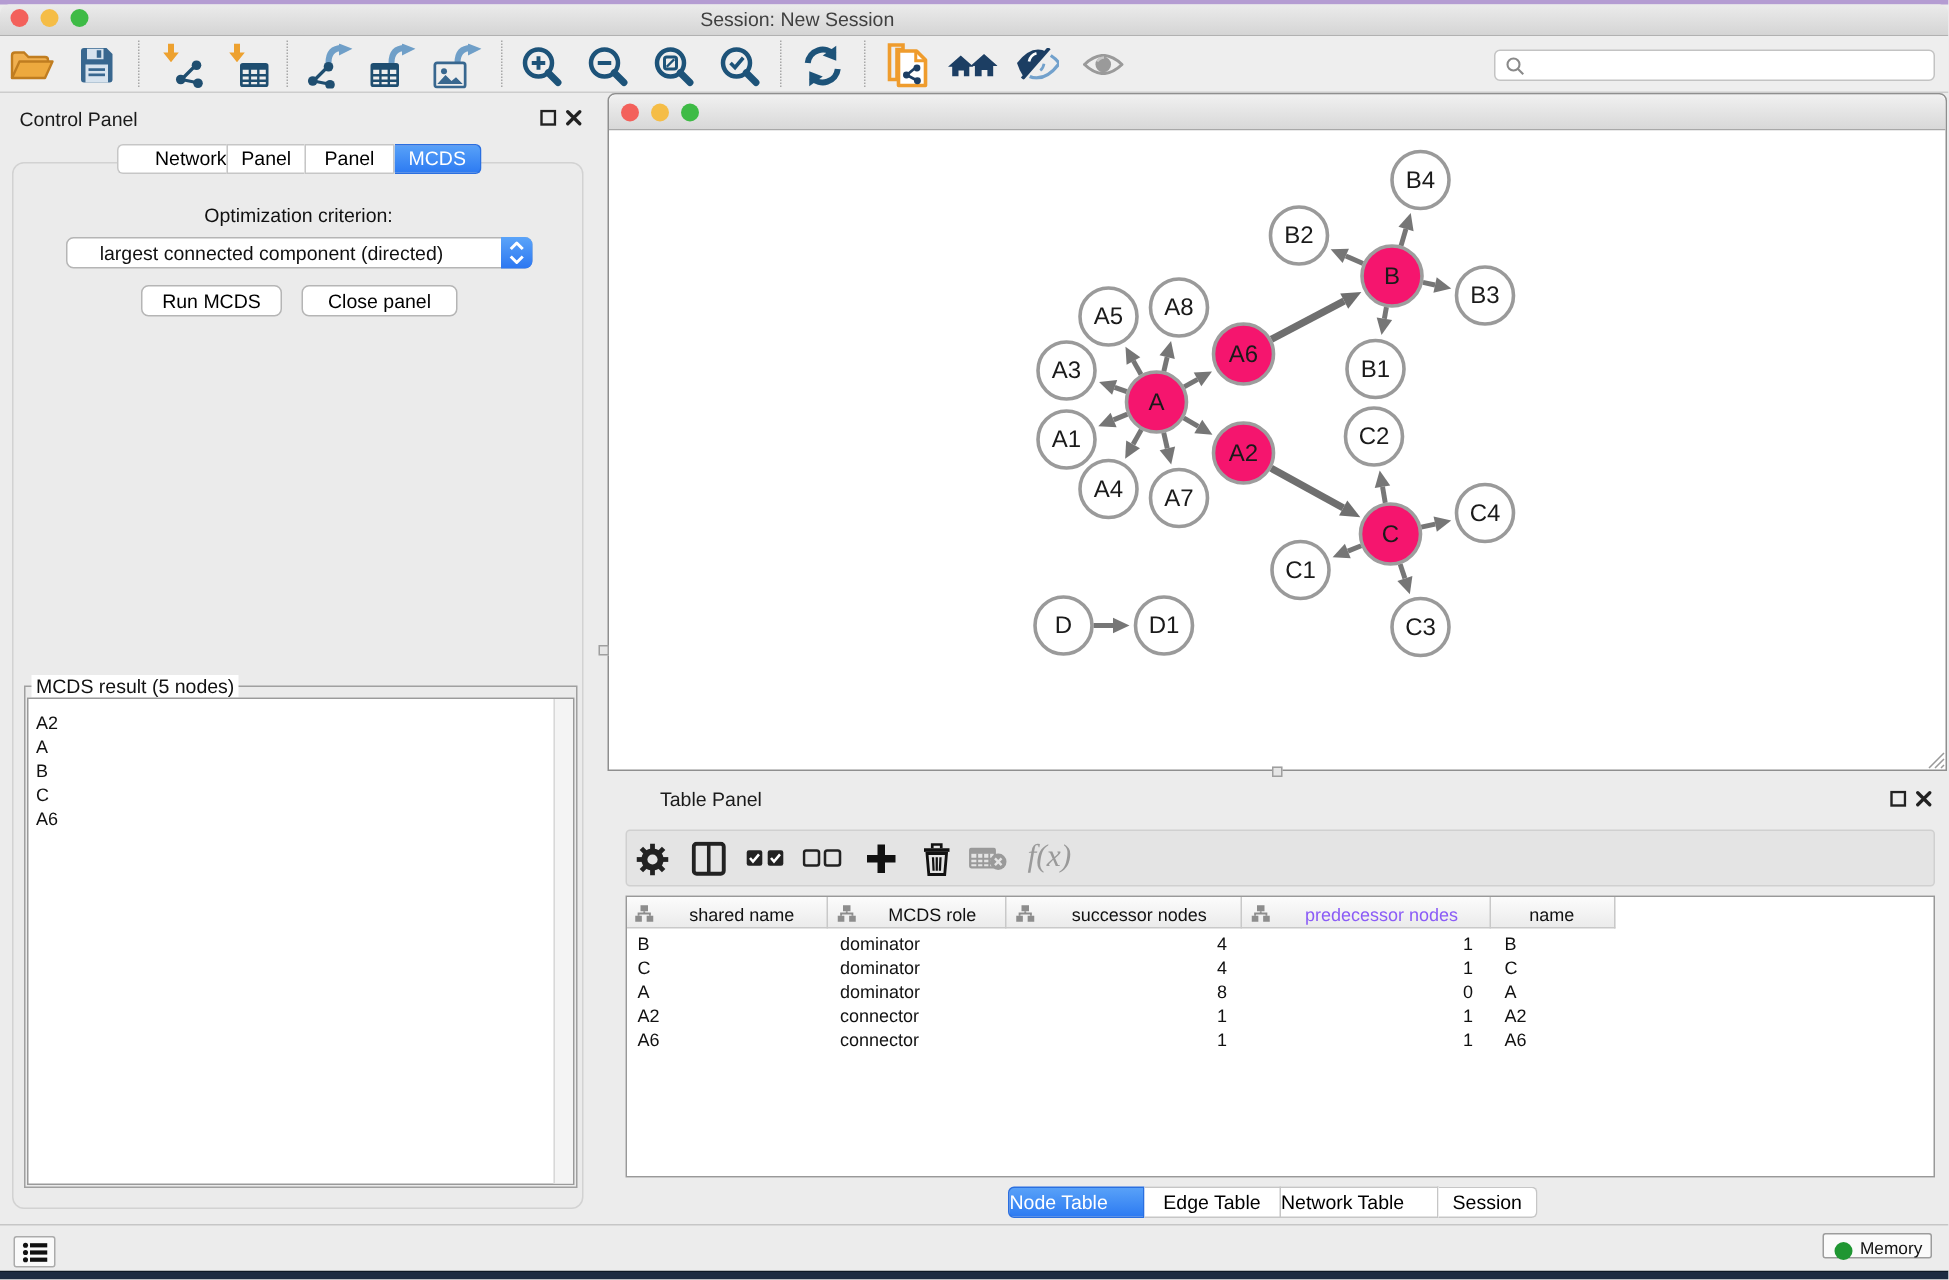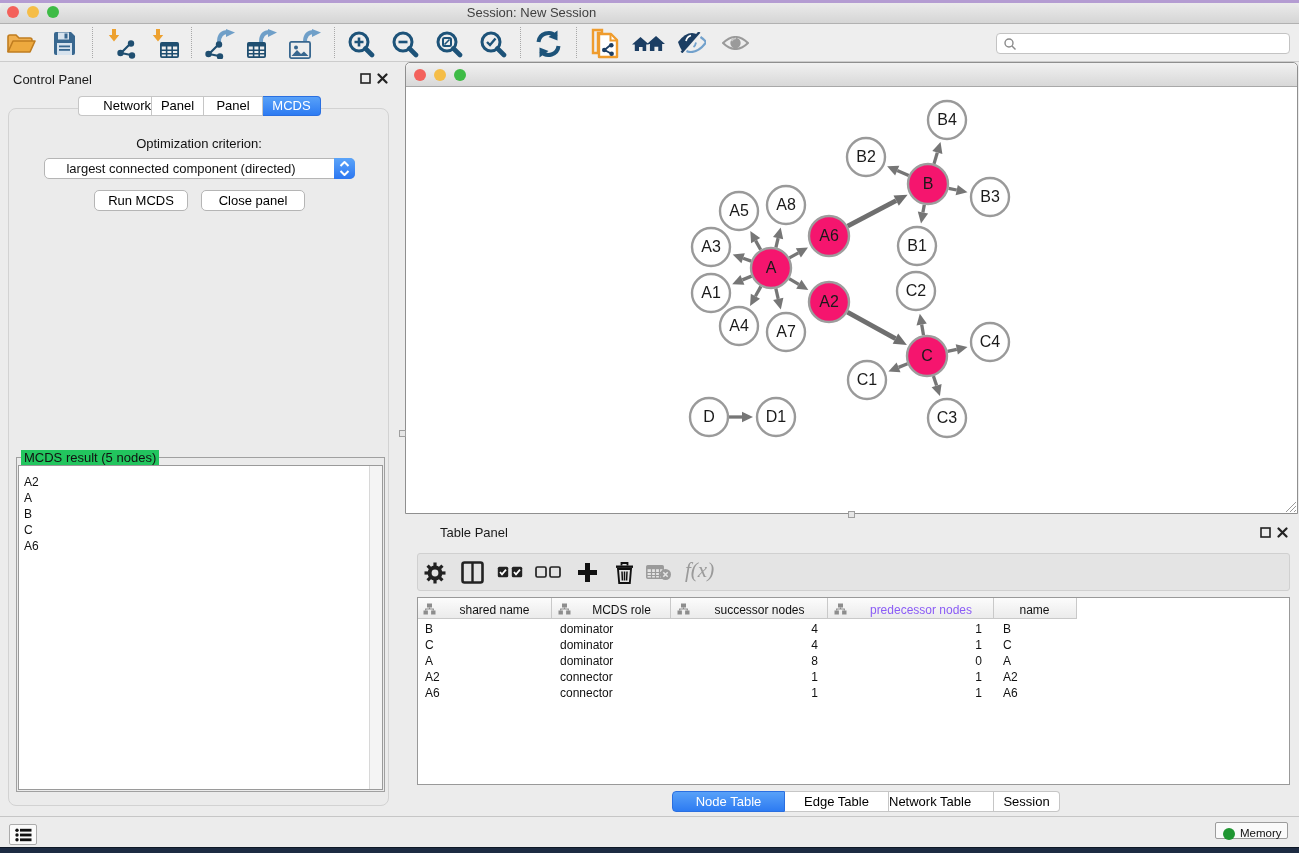--- a/index.html
+++ b/index.html
@@ -189,21 +189,21 @@
         <path d="M6.5 8 L10.5 4 L14.5 8" stroke="#fff" stroke-width="2" fill="none" stroke-linejoin="round"></path>
         <path d="M6.5 13 L10.5 17 L14.5 13" stroke="#fff" stroke-width="2" fill="none" stroke-linejoin="round"></path>
       </svg>
   </div>
 </div>
 
 <div class="abs" style="left:94px;top:190px;width:94px;height:21px;background:#fff;border:1px solid #b5b5b5;border-radius:5px;text-align:center;line-height:19px;font-size:13px">Run MCDS</div>
 <div class="abs" style="left:201px;top:190px;width:104px;height:21px;background:#fff;border:1px solid #b5b5b5;border-radius:5px;text-align:center;line-height:19px;font-size:13px">Close panel</div>
 
 <div class="abs" style="left:16px;top:457px;width:369px;height:335px;border:1px solid #a0a0a0"></div>
-<div class="abs" style="left:21px;top:450px;background:#22c55e;padding:0 3px;font-size:13px;color:#111">MCDS result (5 nodes)</div>
+<div class="abs" style="left:21px;top:450px;background:#ffffff;padding:0 3px;font-size:13px;color:#111">MCDS result (5 nodes)</div>
 <div class="abs" style="left:18px;top:465px;width:365px;height:325px;background:#fff;border:1px solid #9a9a9a;font-size:12px;color:#111;line-height:16px;padding:8px 0 0 5px">A2<br>A<br>B<br>C<br>A6</div>
 <div class="abs" style="left:369px;top:466px;width:13px;height:323px;background:#f4f4f4;border-left:1px solid #d8d8d8"></div>
 
 <div class="abs" style="left:405px;top:62px;width:893px;height:452px;border:1px solid #8f8f8f;border-radius:5px 5px 0 0;background:#fff">
   <div style="position:absolute;left:0;top:0;width:100%;height:24px;background:linear-gradient(#f1f1f1,#d8d8d8);border-bottom:1px solid #a8a8a8;border-radius:5px 5px 0 0">
     <div class="tl" style="left:8px;top:6px;background:#f3615b"></div>
     <div class="tl" style="left:28px;top:6px;background:#f5bd47"></div>
     <div class="tl" style="left:48px;top:6px;background:#3ebb46"></div>
   </div>
 </div>
@@ -410,22 +410,22 @@
   <div class="abs" style="left:930px;top:670px;width:52px;text-align:right">1</div>
   <div class="abs" style="left:1003px;top:670px">A2</div>
   <div class="abs" style="left:425px;top:686px">A6</div>
   <div class="abs" style="left:560px;top:686px">connector</div>
   <div class="abs" style="left:766px;top:686px;width:52px;text-align:right">1</div>
   <div class="abs" style="left:930px;top:686px;width:52px;text-align:right">1</div>
   <div class="abs" style="left:1003px;top:686px">A6</div>
 </div>
 
 <div class="abs" style="left:672px;top:791px;height:21px;display:flex;font-size:13px">
-  <div style="width:113px;background:linear-gradient(#58a1f8,#2d7bf2);border:1px solid #2a6fe0;border-radius:4px 0 0 4px;text-align:center;line-height:19px;color:#fff">Node Table</div>
-  <div style="width:104px;background:#fff;border:1px solid #c6c6c6;border-left:none;text-align:center;line-height:19px">Edge Table</div>
+  <div style="width:91px;background:linear-gradient(#58a1f8,#2d7bf2);border:1px solid #2a6fe0;border-radius:4px 0 0 4px;line-height:19px;color:#fff">Node Table</div>
+  <div style="width:91px;background:#fff;border:1px solid #c6c6c6;border-left:none;text-align:center;line-height:19px">Edge Table</div>
   <div style="width:105px;background:#fff;border:1px solid #c6c6c6;border-left:none;line-height:19px">Network Table</div>
   <div style="width:66px;background:#fff;border:1px solid #c6c6c6;border-left:none;border-radius:0 4px 4px 0;text-align:center;line-height:19px">Session</div>
 </div>
 
 <div class="abs" style="left:0;top:816px;width:1299px;height:31px;background:#ececec;border-top:1px solid #c6c6c6"></div>
 <div class="abs" style="left:9px;top:824px;width:28px;height:21px;background:#fafafa;border:1px solid #ababab;border-radius:2px">
   <svg style="position:absolute;left:5px;top:3px" width="17" height="14" viewBox="0 0 17 14">
     <circle cx="2" cy="2.2" r="1.7" fill="#111"></circle>
       <circle cx="2" cy="7" r="1.7" fill="#111"></circle>
       <circle cx="2" cy="11.8" r="1.7" fill="#111"></circle>

